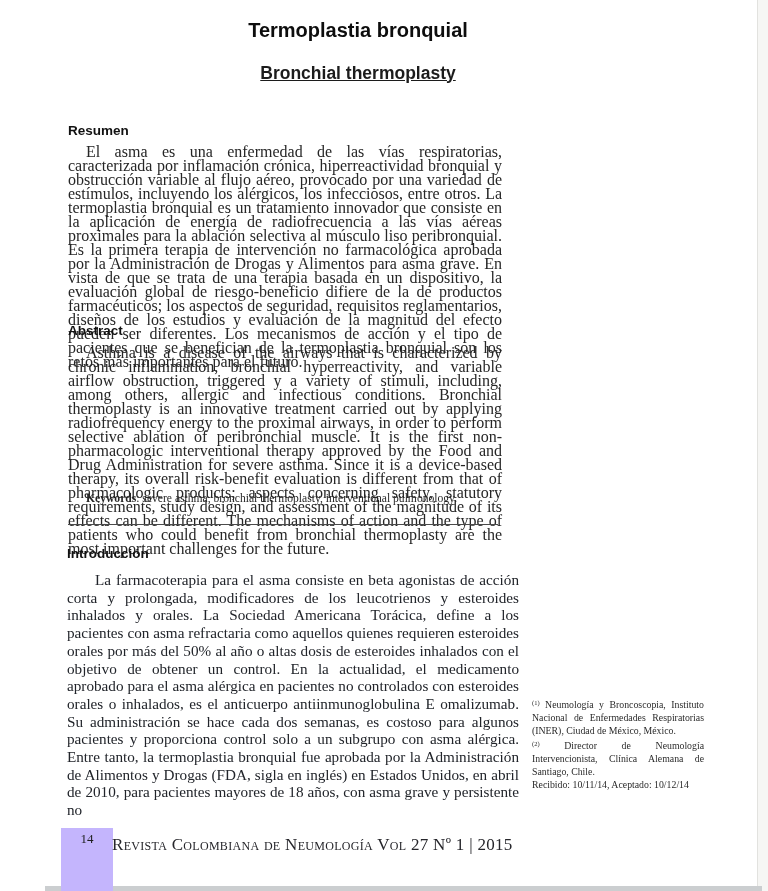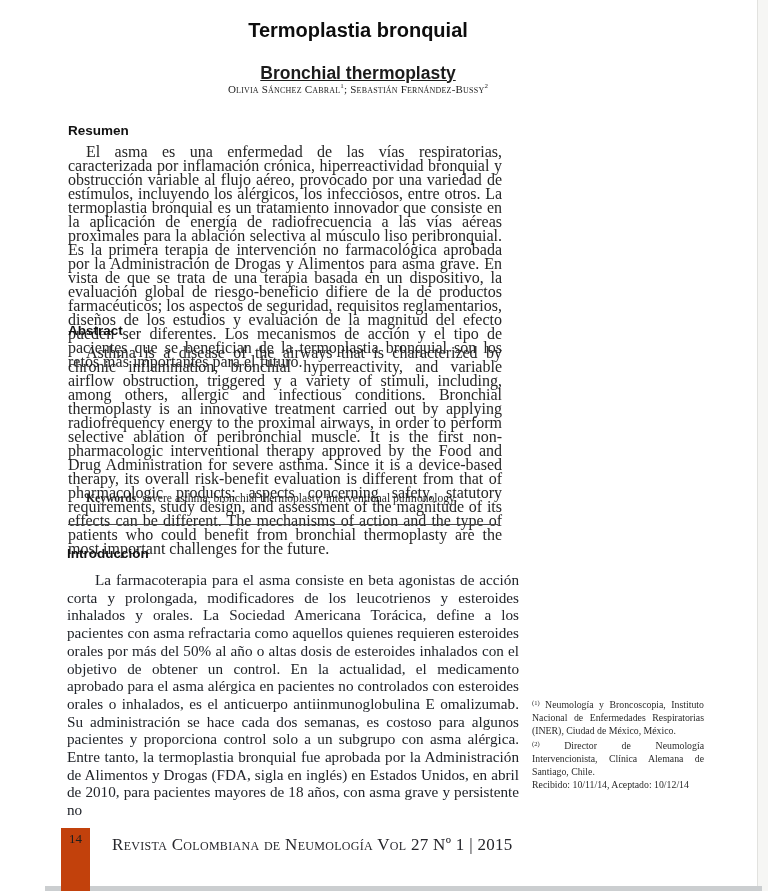--- a/index.html
+++ b/index.html
@@ -76,43 +76,42 @@
   
   .sidebar{
     position:absolute;left:532px;top:696px;width:172px;
     font-size:9.8px;line-height:13px;
     text-align:justify;color:#2a2a2a;
   }
   .sidebar p{margin:0;}
   .note-sup{font-size:6.5px;vertical-align:3px;}
   
   .pagenum-band{
-    position:absolute;left:61px;top:828px;width:29px;height:63px;
-    background:#c2410c;text-align:center;
+    position:absolute;left:61px;top:828px;width:52px;height:63px;
+    background:#c4b5fd;text-align:center;
   }
   .pagenum{
     display:block;padding-top:3px;
     font-size:13px;color:#1e1e1e;
   }
   .journal-line{
     position:absolute;left:112px;top:835px;
     font-variant:small-caps;font-size:17px;letter-spacing:.3px;color:#26262b;
   }
 </style>
 </head>
 <body>
 
 <div class="page">
 
   <div class="edge-right"></div>
   <div class="bottom-strip"></div>
 
   <h1 class="doc-title">Termoplastia bronquial</h1>
   <h2 class="doc-subtitle">Bronchial thermoplasty</h2>
-  <div class="authors"><span class="sc">Olivia Sánchez Cabral</span><sup>1</sup><span>; </span><span class="sc">Sebastián Fernández-Bussy</span><sup>2</sup></div>
 
   <div class="sec-head" style="top:123px;">Resumen</div>
   <p class="small-body" style="top:145px;margin:0;">El asma es una enfermedad de las vías respiratorias, caracterizada por inflamación crónica, hiperreactividad bronquial y obstrucción variable al flujo aéreo, provocado por una variedad de estímulos, incluyendo los alérgicos, los infecciosos, entre otros. La termoplastia bronquial es un tratamiento innovador que consiste en la aplicación de energía de radiofrecuencia a las vías aéreas proximales para la ablación selectiva al músculo liso peribronquial. Es la primera terapia de intervención no farmacológica aprobada por la Administración de Drogas y Alimentos para asma grave. En vista de que se trata de una terapia basada en un dispositivo, la evaluación global de riesgo-beneficio difiere de la de productos farmacéuticos; los aspectos de seguridad, requisitos reglamentarios, diseños de los estudios y evaluación de la magnitud del efecto pueden ser diferentes. Los mecanismos de acción y el tipo de pacientes que se benefician de la termoplastia bronquial son los retos más importantes para el futuro.</p>
 
   <div class="sec-head" style="top:323px;">Abstract</div>
   <p class="small-body" style="top:346px;margin:0;">Asthma is a disease of the airways that is characterized by chronic inflammation, bronchial hyperreactivity, and variable airflow obstruction, triggered y a variety of stimuli, including, among others, allergic and infectious conditions. Bronchial thermoplasty is an innovative treatment carried out by applying radiofrequency energy to the proximal airways, in order to perform selective ablation of peribronchial muscle. It is the first non-pharmacologic interventional therapy approved by the Food and Drug Administration for severe asthma. Since it is a device-based therapy, its overall risk-benefit evaluation is different from that of pharmacologic products; aspects concerning safety, statutory requirements, study design, and assessment of the magnitude of its effects can be different. The mechanisms of action and the type of patients who could benefit from bronchial thermoplasty are the most important challenges for the future.</p>
   <p class="kw-line" style="top:492px;margin:0;"><b>Keywords</b><span>: severe asthma, bronchial thermoplasty, interventional pulmonology.</span></p>
 
   <div class="divider"></div>
 

